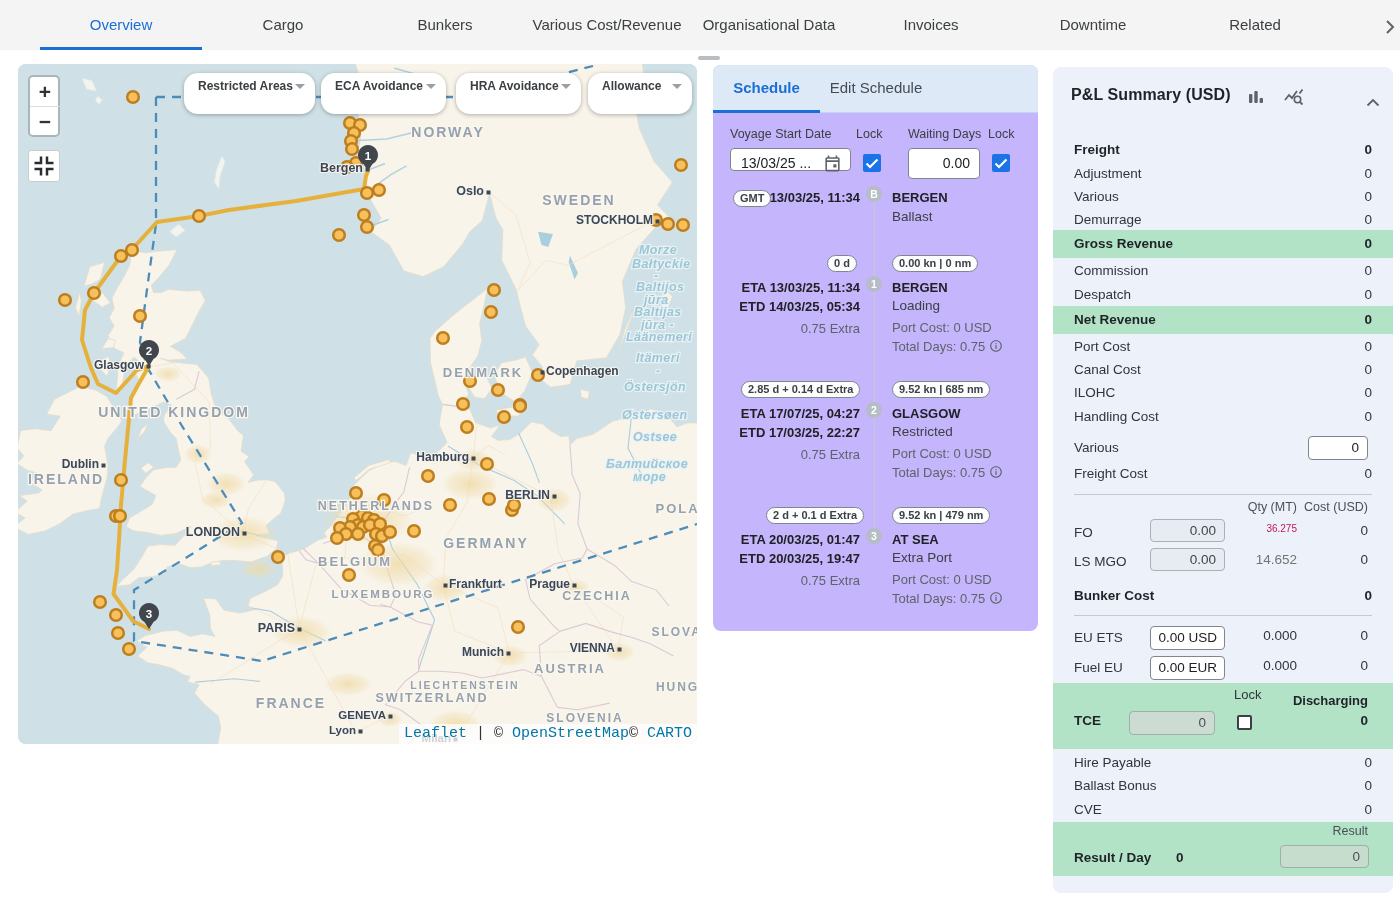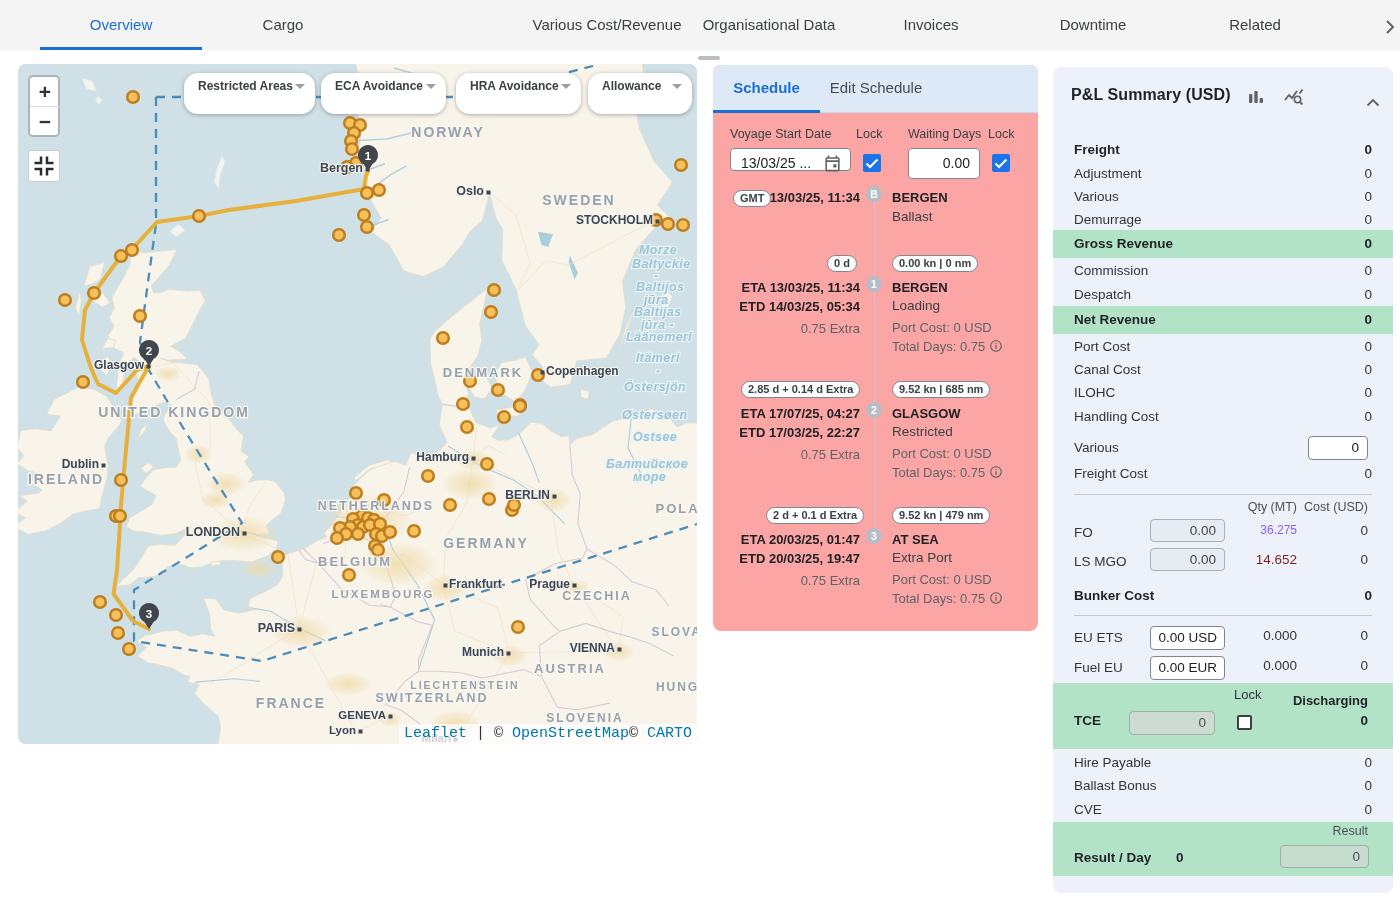--- a/index.html
+++ b/index.html
@@ -11,21 +11,21 @@
 .mapbox { position:absolute; left:18px; top:64px; width:679px; height:680px; border-radius:8px; overflow:hidden; background:#cfe1e6; }
 .zoomctl { position:absolute; left:10px; top:11px; width:32px; height:62px; background:#fff; border:2px solid #a8b6ba; border-radius:5px; }
 .zoomctl .zb { width:30px; height:30px; text-align:center; font-size:21px; font-weight:bold; color:#333; line-height:29px; }
 .zoomctl .zb:first-child { border-bottom:1px solid #ddd; }
 .fitctl { position:absolute; left:10px; top:86px; width:32px; height:32px; background:#fff; border:1px solid #c9cdce; border-radius:3px; }
 .pill { position:absolute; top:9px; height:41px; background:#fff; border-radius:14px; box-shadow:0 1px 4px rgba(0,0,0,0.3); font-size:12px; font-weight:bold; color:#3c4043; line-height:27px; padding-left:14px; white-space:nowrap; }
 .pill .caret { position:absolute; right:10px; top:11px; width:0; height:0; border-left:5px solid transparent; border-right:5px solid transparent; border-top:5.5px solid #9aa0a6; }
 .attrib { position:absolute; right:0; bottom:0; background:rgba(255,255,255,0.75); font-size:15px; color:#333; padding:1px 5px 2px 5px;font-family:Liberation Mono, monospace; }
 .attrib a { color:#0078a8; text-decoration:none; }
 .panel { position:absolute; border-radius:8px; }
-.sched { left:713px; top:65px; width:325px; height:566px; background:#fca5a5;padding-left:44px; }
+.sched { left:713px; top:65px; width:325px; height:566px; background:#c4b5fd;padding-left:44px; }
 .schedtabs { position:absolute; left:0; top:0; width:325px; height:48px; background:#dde9f7; border-radius:8px 8px 0 0; border-bottom:1px solid rgba(26,111,212,0.15); }
 .stab { position:absolute; top:0; height:48px; line-height:46px; text-align:center; font-size:15px; color:#444b54; }
 .stab.active { color:#1a6fd4; font-weight:bold; }
 .stabline { position:absolute; left:0; top:45px; width:107px; height:3px; background:#1a6fd4; }
 .flabel { position:absolute; font-size:12.5px; color:#3c4043; }
 .finput { position:absolute; background:#fff; border:1px solid #80868b; border-radius:4px; font-size:14px; color:#202124; }
 .cbox { position:absolute; width:18px; height:18px; background:#1b73e8; border-radius:2px; }
 .cbox svg { position:absolute; left:1px; top:1px; }
 .tpill { position:absolute; font-size:11px; font-weight:bold; color:#3c4043; border:1px solid #80868b; border-radius:9px; background:#fcfdfe; height:17px; line-height:15px; padding:0 6px; white-space:nowrap; }
 .tl { position:absolute; font-size:13.5px; }
@@ -37,20 +37,21 @@
 .prow .v { position:absolute; right:0; top:0; }
 .prow.b { font-weight:bold; color:#1f2327; }
 .gband { position:absolute; left:0; width:340px; background:#b3e3c7; }
 .pdiv { position:absolute; left:21px; width:298px; height:1px; background:#c6cad0; }
 .pinput { position:absolute; border-radius:4px; font-size:13.5px; text-align:right; }
 </style></head>
 <body>
 <div class="tabbar">
 <div class="tab active" style="left:40px">Overview</div>
 <div class="tab" style="left:202px">Cargo</div>
+<div class="tab" style="left:364px">Bunkers</div>
 <div class="tab" style="left:526px">Various Cost/Revenue</div>
 <div class="tab" style="left:688px">Organisational Data</div>
 <div class="tab" style="left:850px">Invoices</div>
 <div class="tab" style="left:1012px">Downtime</div>
 <div class="tab" style="left:1174px">Related</div>
 <div class="tabline"></div>
 <div class="tabchev"><svg width="10" height="16" viewBox="0 0 10 16">
         <path d="M2,2 L8,8 L2,14" stroke="#5f6368" stroke-width="2" fill="none"></path>
       </svg></div>
 </div>
@@ -439,25 +440,25 @@
 <div class="prow" style="top:338.5px">Handling Cost<span class="v" style="">0</span></div>
 <div class="prow" style="top:370px">Various<span class="v" style=""></span></div>
 <div class="pinput" style="left:255px;top:369px;width:60px;height:24px;line-height:22px;background:#fff;border:1px solid #80868b;padding-right:8px;color:#202124">0</div>
 <div class="prow" style="top:395.5px">Freight Cost<span class="v" style="">0</span></div>
 <div class="pdiv" style="top:427px"></div>
 <div style="position:absolute;right:168px;top:455px;font-size:12.5px;color:#80868b">Price (USD)</div>
 <div style="position:absolute;right:96px;top:433px;font-size:12.5px;color:#4a4f55">Qty (MT)</div>
 <div style="position:absolute;right:25px;top:433px;font-size:12.5px;color:#4a4f55">Cost (USD)</div>
 <div class="prow" style="top:455px">FO</div>
 <div class="pinput" style="left:97px;top:452px;width:75px;height:23px;line-height:21px;background:#e7ebf2;border:1px solid #aab0b9;padding-right:8px;color:#3f444b">0.00</div>
-<div style="position:absolute;right:96px;top:456px;font-size:12px;color:#8b5cf6">36.275</div>
+<div style="position:absolute;right:96px;top:456px;font-size:10px;color:#be185d">36.275</div>
 <div style="position:absolute;right:25px;top:456px;font-size:13.5px;color:#30353b">0</div>
 <div class="prow" style="top:484px">LS MGO</div>
 <div class="pinput" style="left:97px;top:481px;width:75px;height:23px;line-height:21px;background:#e7ebf2;border:1px solid #aab0b9;padding-right:8px;color:#3f444b">0.00</div>
-<div style="position:absolute;right:96px;top:485px;font-size:13.5px;color:#7f1d1d">14.652</div>
+<div style="position:absolute;right:96px;top:485px;font-size:13.5px;color:#737373">14.652</div>
 <div style="position:absolute;right:25px;top:485px;font-size:13.5px;color:#30353b">0</div>
 <div class="prow b" style="top:518px">Bunker Cost<span class="v" style="">0</span></div>
 <div class="pdiv" style="top:548px"></div>
 <div class="prow" style="top:560px">EU ETS</div>
 <div class="pinput" style="left:97px;top:559px;width:75px;height:24px;line-height:22px;background:#fff;border:1px solid #80868b;padding-right:7px;color:#202124">0.00 USD</div>
 <div style="position:absolute;right:96px;top:561px;font-size:13.5px;color:#30353b">0.000</div>
 <div style="position:absolute;right:25px;top:561px;font-size:13.5px;color:#30353b">0</div>
 <div class="prow" style="top:590px">Fuel EU</div>
 <div class="pinput" style="left:97px;top:589px;width:75px;height:24px;line-height:22px;background:#fff;border:1px solid #80868b;padding-right:7px;color:#202124">0.00 EUR</div>
 <div style="position:absolute;right:96px;top:591px;font-size:13.5px;color:#30353b">0.000</div>

